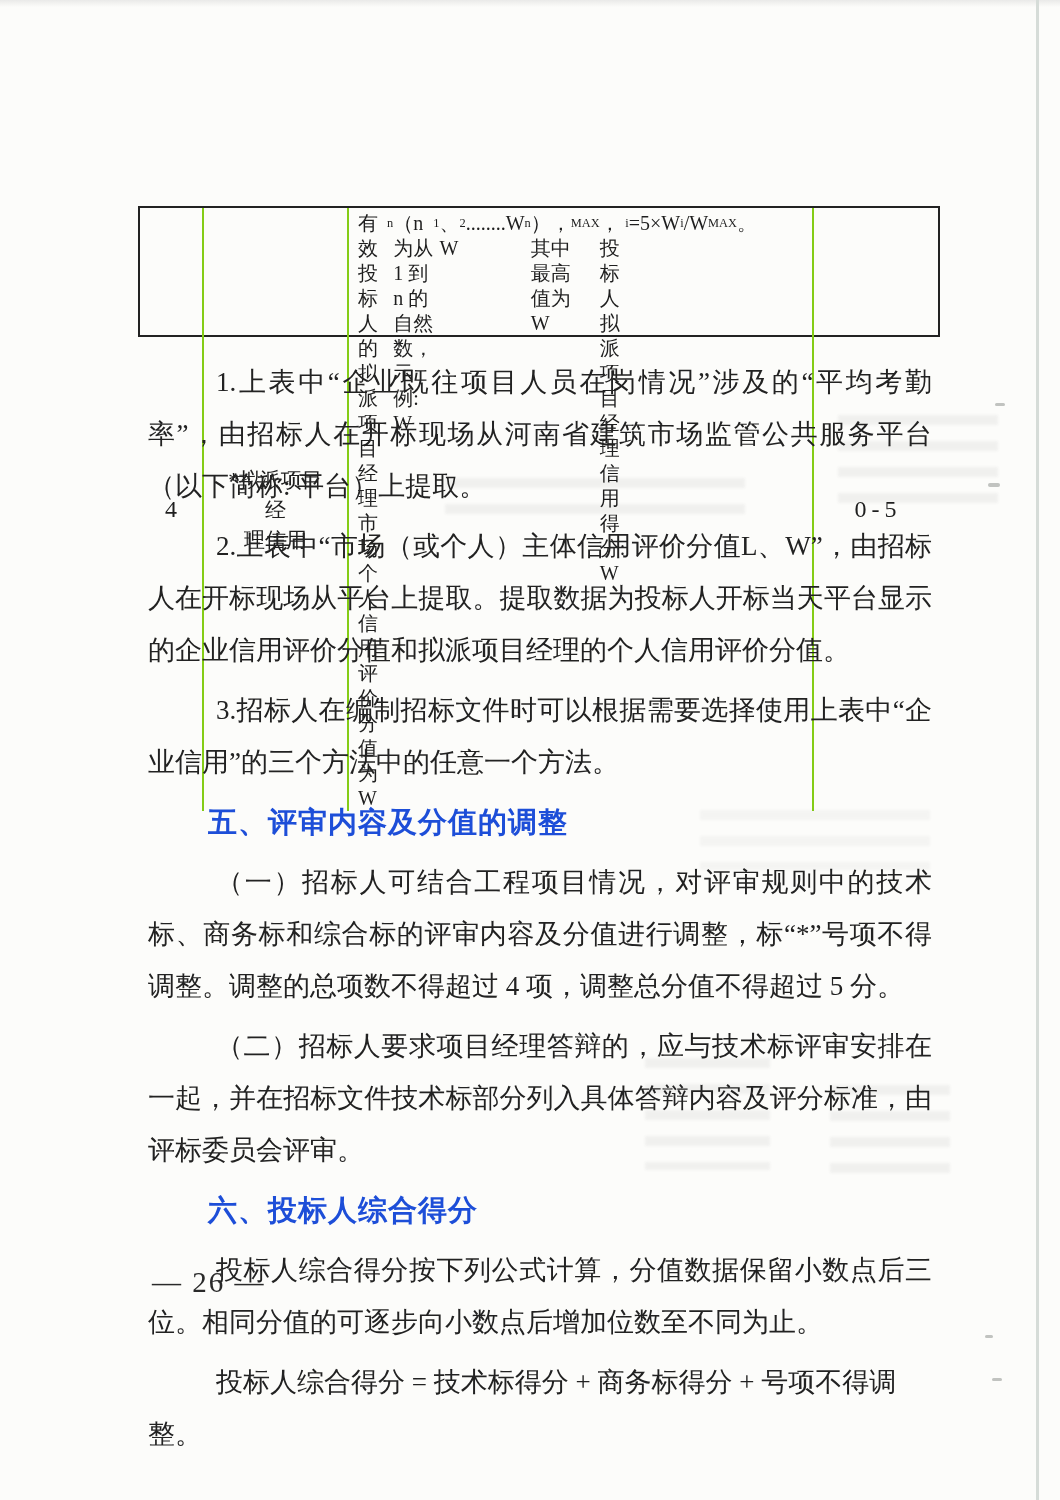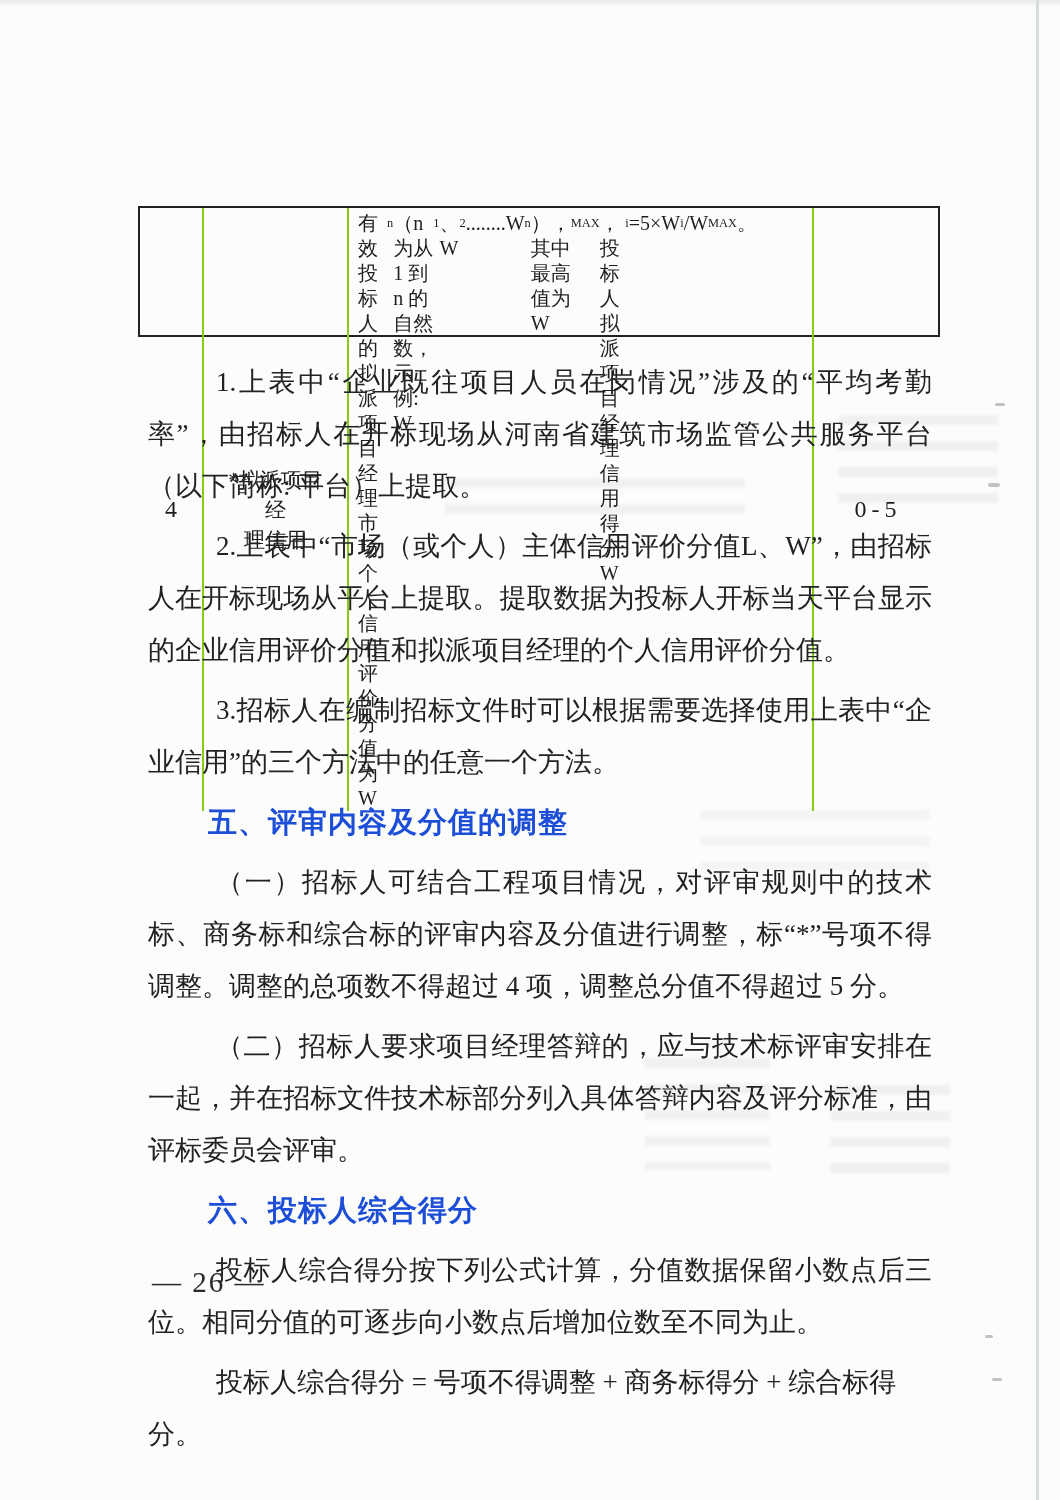--- a/index.html
+++ b/index.html
@@ -85,21 +85,21 @@
 
   <div class="textblock">
     <p>1.上表中“企业既往项目人员在岗情况”涉及的“平均考勤率”，由招标人在开标现场从河南省建筑市场监管公共服务平台（以下简称: 平台）上提取。</p>
     <p>2.上表中“市场（或个人）主体信用评价分值L、W”，由招标人在开标现场从平台上提取。提取数据为投标人开标当天平台显示的企业信用评价分值和拟派项目经理的个人信用评价分值。</p>
     <p>3.招标人在编制招标文件时可以根据需要选择使用上表中“企业信用”的三个方法中的任意一个方法。</p>
     <h3>五、评审内容及分值的调整</h3>
     <p>（一）招标人可结合工程项目情况，对评审规则中的技术标、商务标和综合标的评审内容及分值进行调整，标“*”号项不得调整。调整的总项数不得超过 4 项，调整总分值不得超过 5 分。</p>
     <p>（二）招标人要求项目经理答辩的，应与技术标评审安排在一起，并在招标文件技术标部分列入具体答辩内容及评分标准，由评标委员会评审。</p>
     <h3>六、投标人综合得分</h3>
     <p>投标人综合得分按下列公式计算，分值数据保留小数点后三位。相同分值的可逐步向小数点后增加位数至不同为止。</p>
-    <p class="noj">投标人综合得分 = 号项不得调整 + 商务标得分 + 综合标得分。</p>
+    <p class="noj">投标人综合得分 = 技术标得分 + 商务标得分 + 号项不得调整。</p>
   </div>
 
   <div class="page-number">— 26 —</div>
 
   <div class="bleed" style="left:445px;top:478px;width:300px;height:42px;"></div>
   <div class="bleed" style="left:838px;top:415px;width:160px;height:95px;"></div>
   <div class="bleed" style="left:645px;top:1058px;width:125px;height:112px;"></div>
   <div class="bleed" style="left:830px;top:1085px;width:120px;height:95px;"></div>
   <div class="bleed" style="left:700px;top:810px;width:230px;height:60px;opacity:.035;"></div>
 

